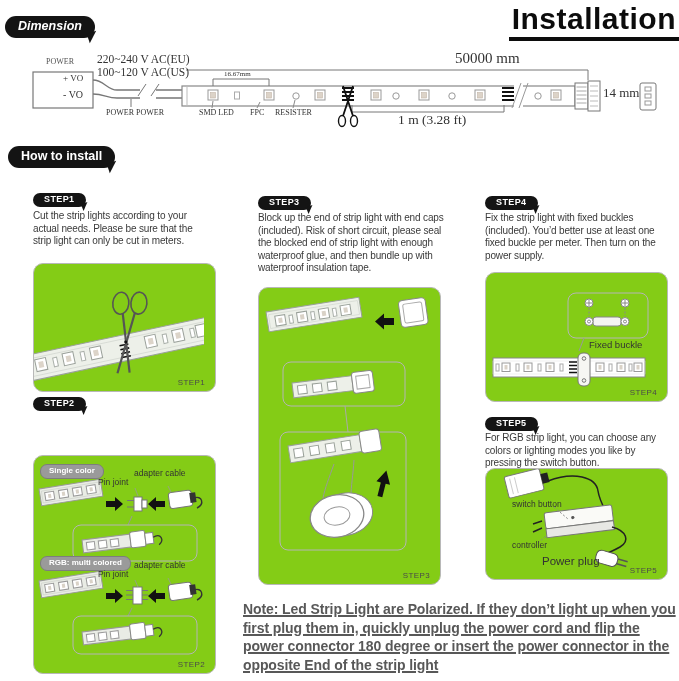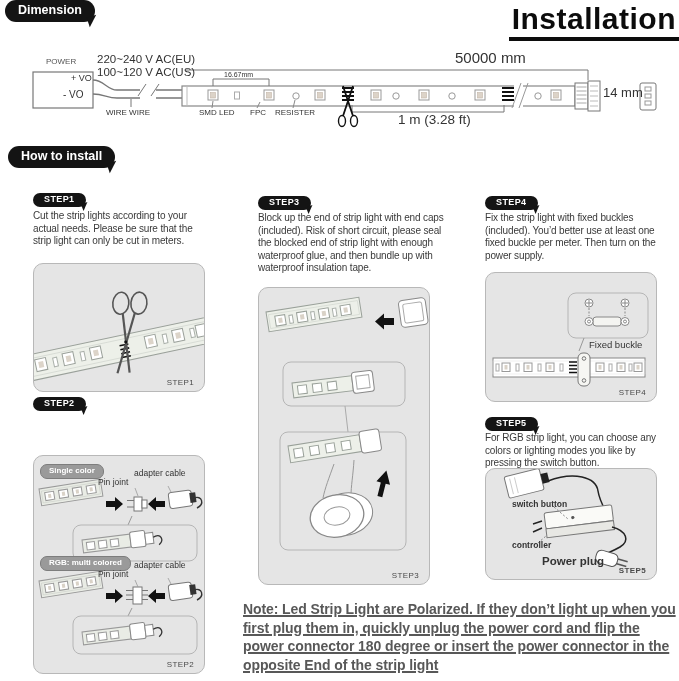--- a/index.html
+++ b/index.html
@@ -10,48 +10,48 @@
   .bubble{position:absolute;background:#141414;color:#fff;font-weight:bold;font-size:12.5px;
           border-radius:12px;padding:4px 13px 5px;line-height:1;z-index:3;}
   .bubble::after{content:"";position:absolute;right:-3px;bottom:-4px;width:0;height:0;
           border-top:10px solid #141414;border-right:10px solid transparent;transform:rotate(-18deg);}
   
   .step-badge{position:absolute;background:#141414;color:#fff;font-weight:bold;font-size:9px;
           letter-spacing:.4px;border-radius:7px;padding:2px 11px 3px;line-height:1;z-index:3;}
   .step-badge::after{content:"";position:absolute;right:-3px;bottom:-3px;width:0;height:0;
           border-top:7px solid #141414;border-right:7px solid transparent;transform:rotate(-22deg);}
   .step-text{position:absolute;font-size:10px;line-height:12.5px;color:#3a3a3a;letter-spacing:-0.15px;}
-  .fig{position:absolute;border:1.5px solid #b8b8b8;border-radius:10px;background:#e5e5e5;}
+  .fig{position:absolute;border:1.5px solid #b8b8b8;border-radius:10px;background:#84cc16;padding-left:11px;}
   .fig svg{position:absolute;left:0;top:0;}
   .fig-label{position:absolute;right:10px;bottom:4px;font-size:8px;color:#4a4a4a;letter-spacing:.4px;}
   .gray-pill{position:absolute;background:#9a9a9a;border:1px solid #7d7d7d;color:#fff;font-size:8px;
           font-weight:bold;border-radius:7px;padding:1px 8px 2px;line-height:1.2;z-index:2;}
   .fig-small-label{position:absolute;font-size:8.5px;color:#333;white-space:nowrap;z-index:2;}
   .dlabel{position:absolute;color:#333;white-space:nowrap;line-height:1.1;}
   #title-wrap{position:absolute;left:0;right:0;top:2px;text-align:right;}
   #title-wrap h1{display:inline-block;margin:0;font-size:30px;letter-spacing:.5px;color:#0c0c0c;
           border-bottom:4px solid #0c0c0c;padding:0 3px 1px;}
   #note{position:absolute;left:243px;top:600px;width:436px;font-size:14px;font-weight:bold;
         line-height:18.5px;color:#585858;text-decoration:underline;text-decoration-thickness:1.5px;
         letter-spacing:-0.1px;}
 </style>
 </head>
 <body>
 
 <div id="canvas">
 
-  <div class="bubble" style="left:5px;top:0;">
+  <div class="bubble" style="left:5px;top:16px;font-style:italic;">
     <span>Dimension</span>
   </div>
 
   <div id="title-wrap">
     <h1>Installation</h1>
   </div>
 
-  <div class="abs" id="dim-diagram" style="left:0;top:46px;width:584px;height:100px;">
+  <div class="abs" id="dim-diagram" style="left:0;top:46px;width:584px;height:100px;font-family:Liberation Serif, serif;">
     <svg width="679" height="100" viewBox="0 0 679 100">
 
       <rect x="33" y="26" width="60" height="36" fill="#fff" stroke="#777" stroke-width="1.2"></rect>
 
       <path d="M93,34 C104,34 107,44 117,44 H140 M156,44 H182" fill="none" stroke="#777" stroke-width="1.3"></path>
       <path d="M93,48 C104,48 107,52 117,52 H140 M156,52 H182" fill="none" stroke="#777" stroke-width="1.3"></path>
       <path d="M138,50 L146,38 M151,50 L159,38" fill="none" stroke="#777" stroke-width="1"></path>
       <path d="M131,61 V53" stroke="#777" stroke-width="1"></path>
 
       <rect x="182" y="40" width="393" height="20" fill="#fff" stroke="#888" stroke-width="1.2"></rect>
@@ -109,23 +109,23 @@
       <path d="M212,62 L213,55 M257,62 L260,56 M293,62 L295,54" fill="none" stroke="#888" stroke-width="1"></path>
 
       <g transform="translate(348,64)" stroke="#111" fill="none">
         <path d="M-5,-24 L5,6" stroke-width="1.8"></path>
           <path d="M5,-24 L-5,6" stroke-width="1.8"></path>
         <ellipse cx="-6" cy="11" rx="3.5" ry="5.5" stroke-width="1.4"></ellipse>
         <ellipse cx="6" cy="11" rx="3.5" ry="5.5" stroke-width="1.4"></ellipse>
       </g>
     </svg>
     <span class="dlabel" style="left:46px;top:12px;font-size:8px;color:#555;">POWER</span>
-    <span class="dlabel" style="left:63px;top:28px;font-size:9px;margin-left:8px;">+ VO</span>
+    <span class="dlabel" style="left:63px;top:28px;font-size:9px;">+ VO</span>
     <span class="dlabel" style="left:63px;top:43px;font-size:10px;">- VO</span>
-    <span class="dlabel" style="left:106px;top:63px;font-size:8px;">WIRE WIRE</span>
+    <span class="dlabel" style="left:106px;top:63px;font-size:8px;">POWER POWER</span>
     <span class="dlabel" style="left:97px;top:7px;font-size:11.5px;">220~240 V AC(EU)</span>
     <span class="dlabel" style="left:97px;top:20px;font-size:11.5px;">100~120 V AC(US)</span>
     <span class="dlabel" style="left:224px;top:25px;font-size:7px;">16.67mm</span>
     <span class="dlabel" style="left:455px;top:4px;font-size:15px;">50000 mm</span>
     <span class="dlabel" style="left:199px;top:63px;font-size:8px;">SMD LED</span>
     <span class="dlabel" style="left:250px;top:63px;font-size:8px;">FPC</span>
     <span class="dlabel" style="left:275px;top:63px;font-size:8px;">RESISTER</span>
     <span class="dlabel" style="left:398px;top:67px;font-size:13.5px;text-align:right;">1 m (3.28 ft)</span>
     <span class="dlabel" style="left:603px;top:40px;font-size:13px;">14 mm</span>
   </div>
@@ -400,21 +400,21 @@
       <circle cx="98" cy="107.5" r="1.8" fill="none" stroke="#777"></circle>
     </svg>
     <span class="fig-small-label" style="left:103px;top:66px;font-size:9.5px;">Fixed buckle</span>
     <span class="fig-label">STEP4</span>
   </div>
 
   <div class="step-badge" style="left:485px;top:417px;">
     <span>STEP5</span>
   </div>
   <div class="step-text" style="left:485px;top:432px;width:184px;">For RGB strip light, you can choose any colors or lighting modes you like by pressing the switch button.</div>
-  <div class="fig" style="left:485px;top:468px;width:170px;height:110px;font-weight:bold;">
+  <div class="fig" style="left:485px;top:468px;width:170px;height:110px;">
     <svg width="170" height="110" viewBox="0 0 170 110">
       <g transform="translate(18,8) rotate(-14)">
         <rect width="36" height="22" rx="2" fill="#fff" stroke="#777"></rect>
         <path d="M5,3 v16 M10,3 v16" stroke="#ccc" fill="none"></path>
         <rect x="36" y="6" width="7" height="10" fill="#222"></rect>
       </g>
       <path d="M62,12 C88,2 110,8 112,22 C114,34 120,42 124,50" fill="none" stroke="#222" stroke-width="1.5"></path>
       <g transform="translate(58,44) rotate(-7)">
         <rect width="68" height="16" rx="2" fill="#fafaf7" stroke="#777"></rect>
         <rect x="0" y="16" width="68" height="9" fill="#e8e8e4" stroke="#777"></rect>

